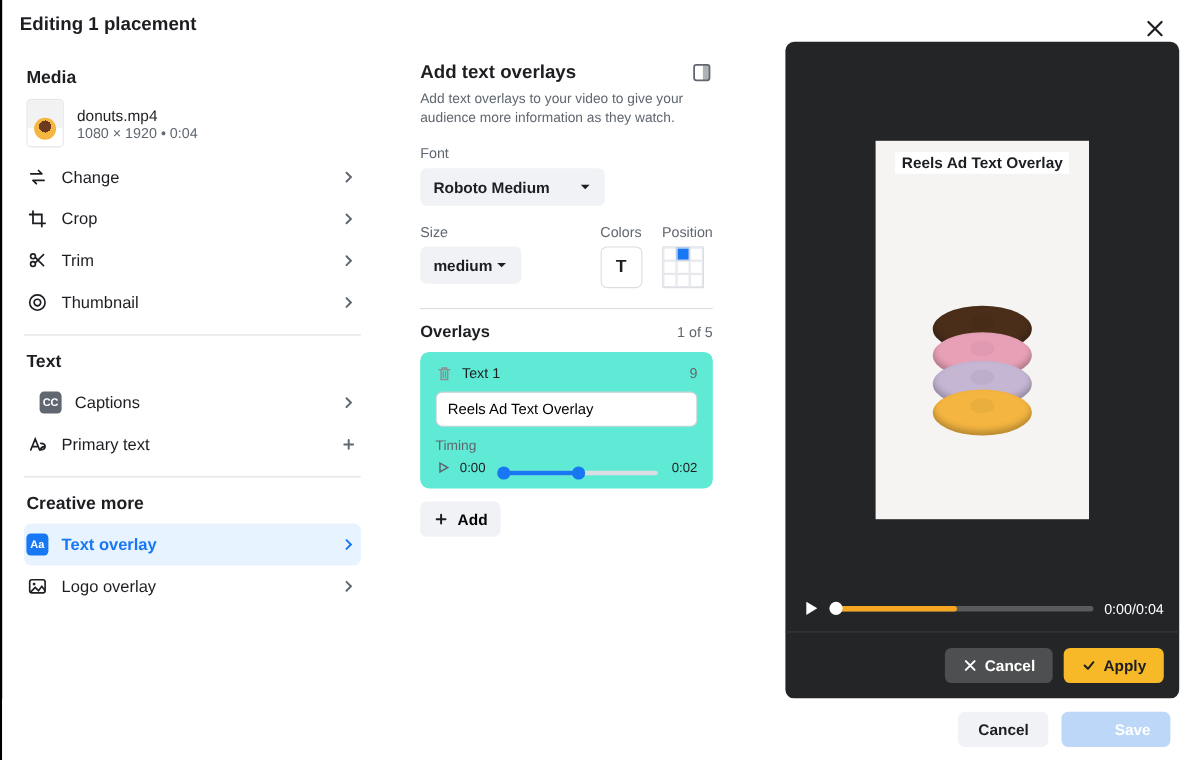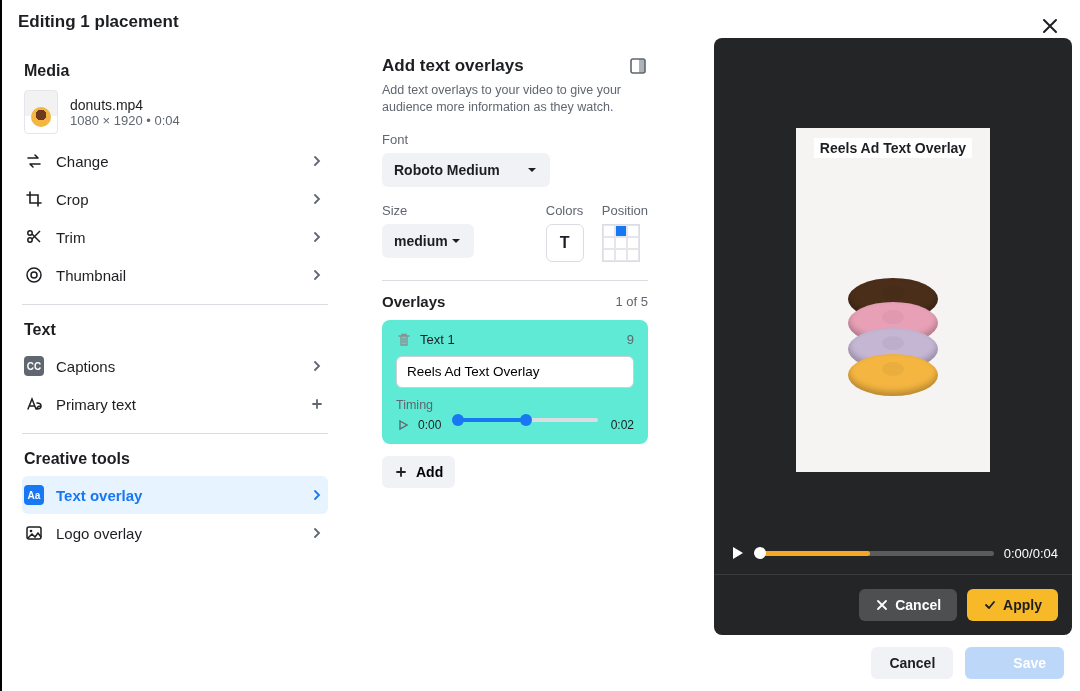--- a/index.html
+++ b/index.html
@@ -136,21 +136,21 @@
   .text-input {
     width: 100%;
     height: 32px;
     border: 1px solid #ccd0d5;
     border-radius: 6px;
     padding: 0 10px;
     font-size: 13.5px;
     background: #fff;
   }
   .timing-label { font-size: 12.5px; color: #606770; margin-top: 10px; }
-  .timing-row { display: flex; align-items: flex-start; gap: 8px; margin-top: 6px; }
+  .timing-row { display: flex; align-items: flex-end; gap: 8px; margin-top: 6px; }
   .play-small { color: #606770; cursor: pointer; }
   .time-text { font-size: 12px; color: #1c1e21; min-width: 28px; }
   .range-slider {
     flex: 1; height: 4px; background: #dadde1; border-radius: 2px; position: relative;
   }
   .range-fill { position: absolute; left: 0; width: 48%; height: 100%; background: #1877f2; border-radius: 2px; }
   .range-dot { position: absolute; width: 12px; height: 12px; background: #1877f2; border-radius: 50%; top: -4px; }
   .range-dot.a { left: -2px; }
   .range-dot.b { left: 46%; }
   .add-btn {
@@ -357,21 +357,21 @@
               <path d="M5 3 L9 7 L5 11" stroke="#606770" stroke-width="1.8" fill="none" stroke-linecap="round"></path>
             </svg>
           </span>
       </div>
 
       <div class="divider"></div>
 
       <div class="section-label">Text</div>
 
       <div class="row-item">
-        <span class="row-icon box" style="background:#606770;">CC</span>
+        <span class="row-icon box" style="background:#606770;margin-left:12px;">CC</span>
         <span>Captions</span>
         <span class="row-chevron">
             <svg width="14" height="14" viewBox="0 0 14 14">
               <path d="M5 3 L9 7 L5 11" stroke="#606770" stroke-width="1.8" fill="none" stroke-linecap="round"></path>
             </svg>
           </span>
       </div>
 
       <div class="row-item">
         <span class="row-icon">
@@ -382,21 +382,21 @@
         <span>Primary text</span>
         <span class="row-chevron">
             <svg width="14" height="14" viewBox="0 0 14 14">
               <path d="M7 3 V11 M3 7 H11" stroke="#606770" stroke-width="1.8" stroke-linecap="round"></path>
             </svg>
           </span>
       </div>
 
       <div class="divider"></div>
 
-      <div class="section-label">Creative tools</div>
+      <div class="section-label">Creative more</div>
 
       <div class="row-item active">
         <span class="row-icon box" style="background:#1877f2;">Aa</span>
         <span>Text overlay</span>
         <span class="row-chevron">
             <svg width="14" height="14" viewBox="0 0 14 14">
               <path d="M5 3 L9 7 L5 11" stroke="#1877f2" stroke-width="1.8" fill="none" stroke-linecap="round"></path>
             </svg>
           </span>
       </div>

